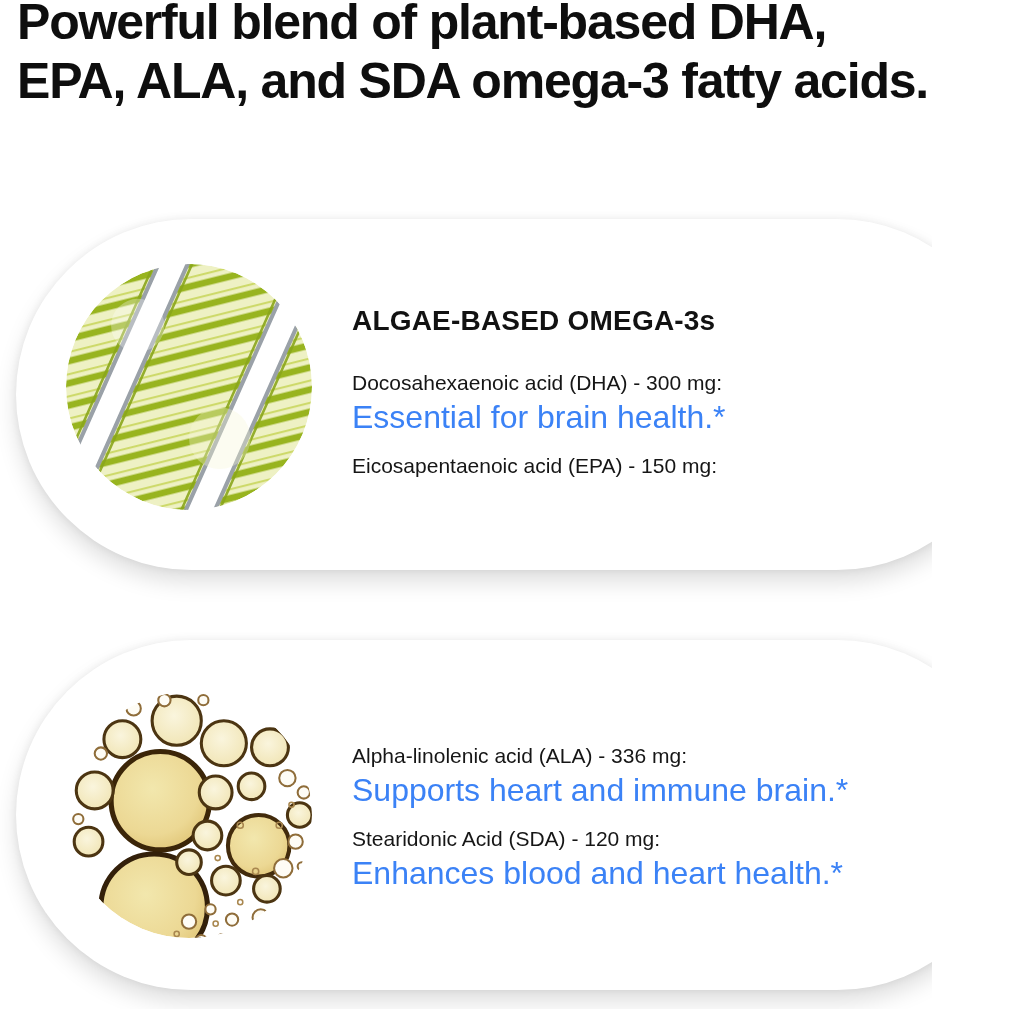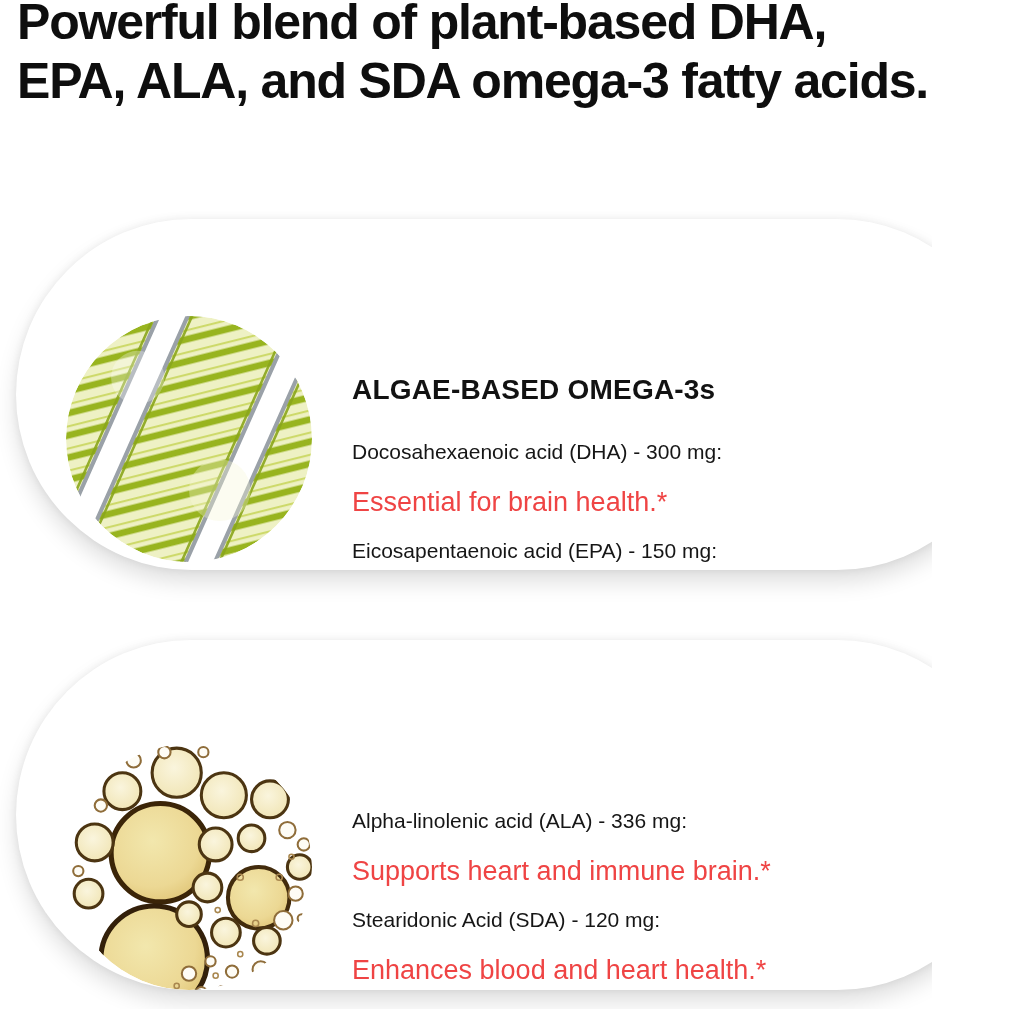--- a/index.html
+++ b/index.html
@@ -22,21 +22,21 @@
     color: #0e0e0e;
   }
   .card {
     position: absolute;
     left: 16px;
     width: 996px;
     background: #ffffff;
     border-radius: 176px;
     box-shadow: 0 0 9px rgba(0,0,0,0.07), 0 12px 22px rgba(0,0,0,0.13);
     display: flex;
-    align-items: flex-end;
+    align-items: center;
   }
   .card-algae   { top: 219px; height: 351px; }
   .card-ahiflower { top: 640px; height: 350px; }
   .photo {
     width: 246px;
     height: 246px;
     flex: none;
     margin-left: 50px;
     border-radius: 50%;
     overflow: hidden;
@@ -53,24 +53,23 @@
   }
   .item { margin: 0 0 13px 0; }
   .item:last-child { margin-bottom: 0; }
   .item-name {
     font-size: 21px;
     font-weight: normal;
     line-height: 35px;
     color: #161616;
   }
   .item-benefit {
-    font-size: 27px;
+    font-size: 32px;
     line-height: 35px;
-    color: #ef4444;
-    margin-top: 16px;
+    color: #3b82f6;
   }
 </style>
 </head>
 <body>
 
 <div class="page">
 
   <div class="headline">
     <div>Powerful blend of plant-based DHA,</div>
     <div>EPA, ALA, and SDA omega-3 fatty acids.</div>

